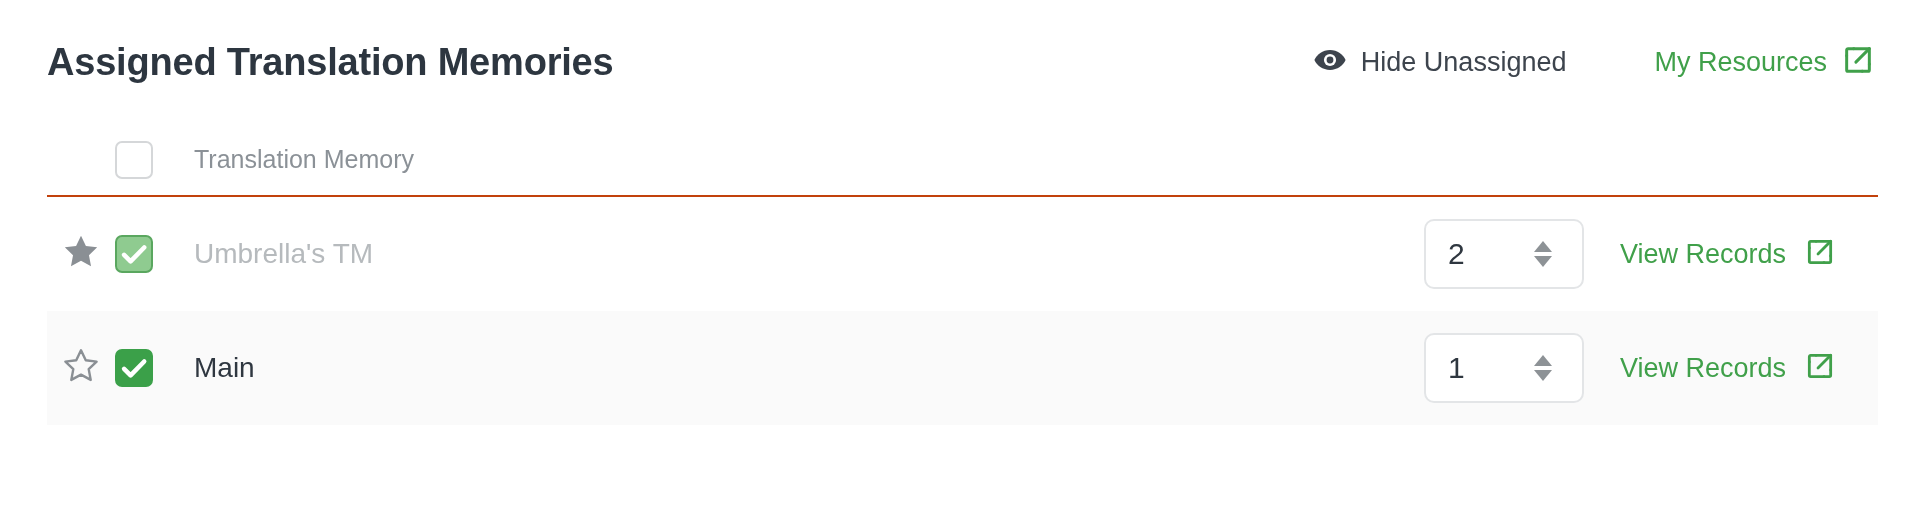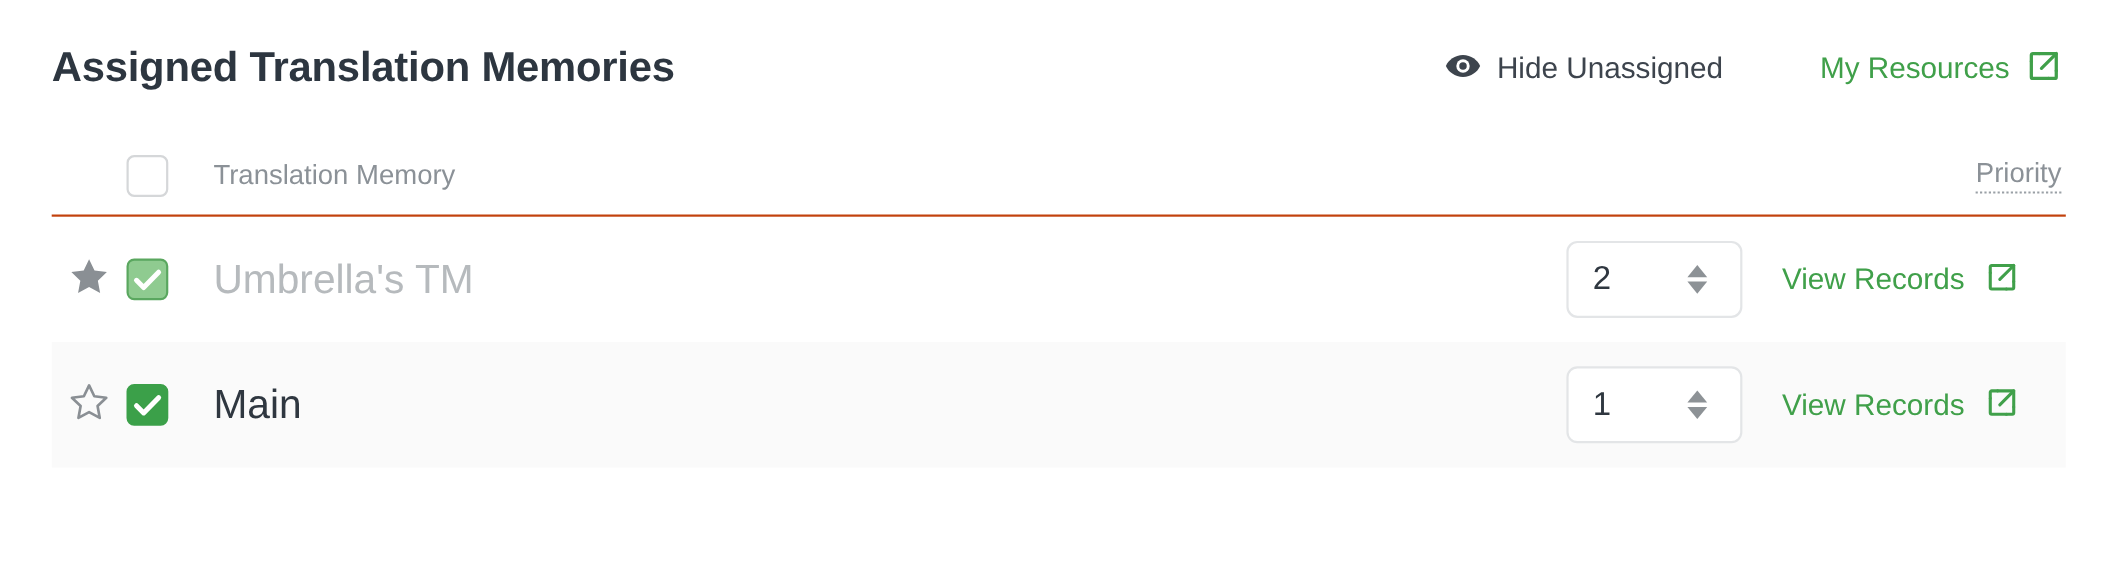--- a/index.html
+++ b/index.html
@@ -171,21 +171,21 @@
     display: flex;
     align-items: center;
     height: 114px;
     box-sizing: border-box;
   }
   .row-alt {
     background: #fafafa;
   }
 
   .row-name {
-    font-size: 37px;
+    font-size: 28px;
     white-space: nowrap;
   }
   .name-muted { color: #b6babd; }
   .name-normal { color: #2f3740; }
 
   
   .spinner {
     width: 160px;
     height: 70px;
     border: 2px solid #e3e5e7;
@@ -276,23 +276,20 @@
 
   <div class="table">
 
     <div class="table-head">
       <div class="col-star"></div>
       <div class="col-check">
         <span class="cb cb-empty"></span>
       </div>
       <div class="col-name">
         <span class="th">Translation Memory</span>
-      </div>
-      <div class="col-priority">
-        <span class="th th-priority">Priority</span>
       </div>
     </div>
 
     <div class="table-row">
       <div class="col-star">
         <span>
           <svg width="40" height="40" viewBox="0 0 24 24">
             <path d="M12 2.2l2.95 6.14 6.75.88-4.92 4.67 1.24 6.7L12 17.32 5.98 20.6l1.24-6.7L2.3 9.22l6.75-.88z" fill="#8a8f94"></path>
           </svg>
         </span>

